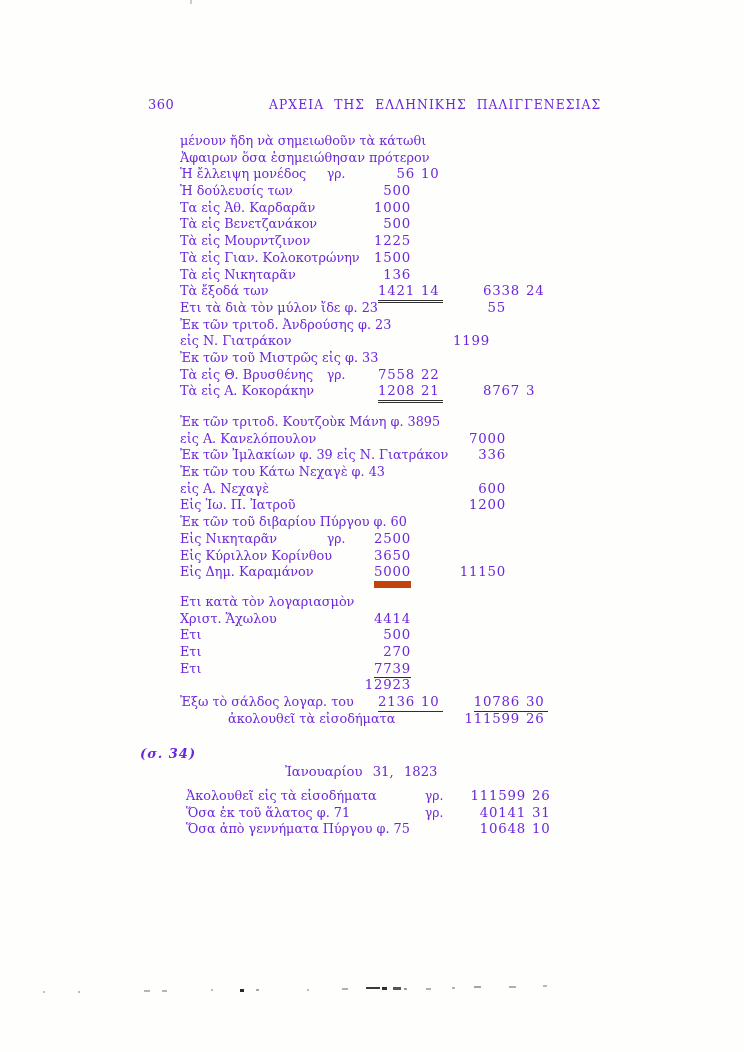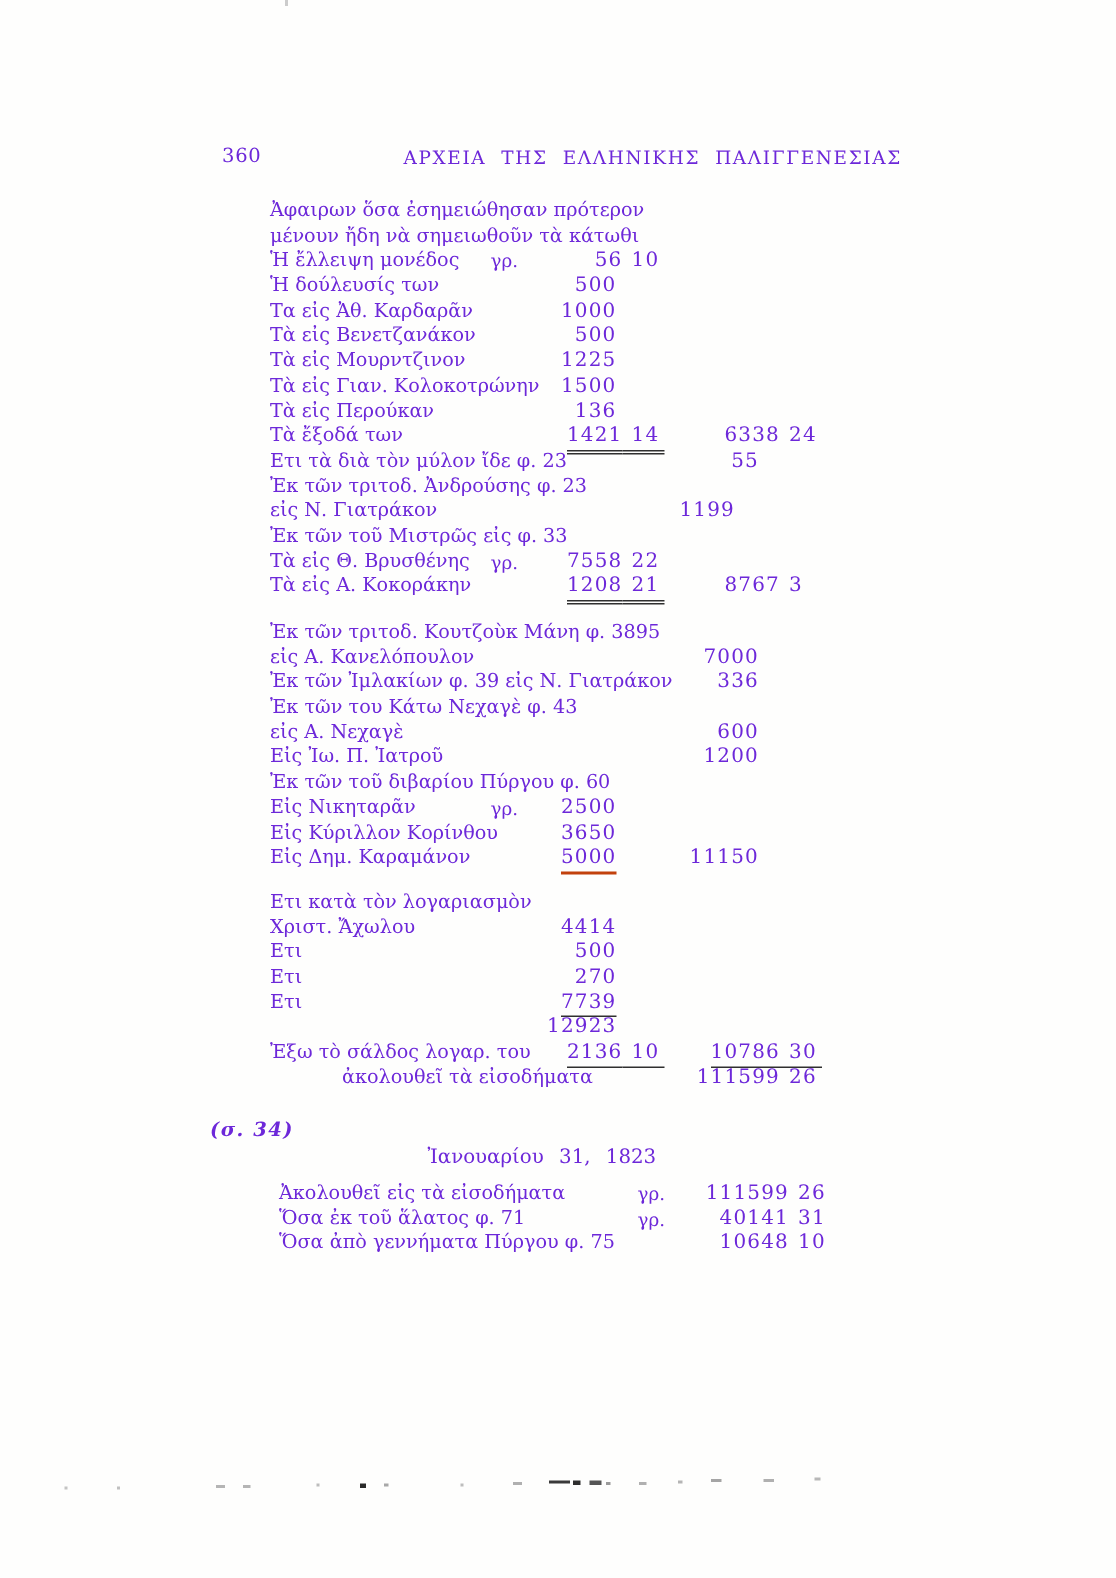--- a/index.html
+++ b/index.html
@@ -28,50 +28,50 @@
   .s2 .n2{left:222px;width:146px;}
   .int{display:inline-block;}
   .frac{display:inline-block;width:22px;padding-left:6px;text-align:left;}
   .frac:empty{width:32px;padding-left:0;}
   .n2 .frac:empty{width:42px;}
   .row.shift2 .n2 .frac:empty{width:58px;}
   .row.u1 .n1 .int,
   .row.u1 .n1 .frac:not(:empty){border-bottom:1.4px solid #2f2f2f;}
   .row.u1d .n1 .int,
   .row.u1d .n1 .frac:not(:empty){border-bottom:3px double #2f2f2f;}
-  .row.u1l .n1 .int{border-bottom:2px solid #c2410c;}
+  .row.u1l .n1 .int{border-bottom:7px solid #c2410c;}
   .row.u2 .n2 .int,
   .row.u2 .n2 .frac:not(:empty){border-bottom:1.4px solid #2f2f2f;}
   
   .page-ref{position:absolute;left:140px;top:746px;font-size:13px;font-style:italic;font-weight:bold;letter-spacing:1px;}
   .date-heading{position:absolute;left:285px;top:764px;font-size:13.2px;word-spacing:6px;white-space:nowrap;}
   
   .speck{position:absolute;display:block;}
 </style>
 </head>
 <body>
 
 <div class="page">
   <span class="page-number">360</span>
   <span class="running-title">ΑΡΧΕΙΑ ΤΗΣ ΕΛΛΗΝΙΚΗΣ ΠΑΛΙΓΓΕΝΕΣΙΑΣ</span>
 
   <div class="ledger" id="main-ledger">
       <div class="row">
+        <span class="label">μένουν ἤδη νὰ σημειωθοῦν τὰ κάτωθι</span>
+        <span class="unit"></span>
+        <span class="num n1"><span class="int"></span><span class="frac"></span></span>
+        <span class="num n2"><span class="int"></span><span class="frac"></span></span>
+      </div>
+      <div class="row">
         <span class="label">Ἀφαιρων ὅσα ἐσημειώθησαν πρότερον</span>
         <span class="unit"></span>
         <span class="num n1"><span class="int"></span><span class="frac"></span></span>
         <span class="num n2"><span class="int"></span><span class="frac"></span></span>
       </div>
       <div class="row">
-        <span class="label">μένουν ἤδη νὰ σημειωθοῦν τὰ κάτωθι</span>
-        <span class="unit"></span>
-        <span class="num n1"><span class="int"></span><span class="frac"></span></span>
-        <span class="num n2"><span class="int"></span><span class="frac"></span></span>
-      </div>
-      <div class="row">
         <span class="label">Ἡ ἔλλειψη μονέδος</span>
         <span class="unit">γρ.</span>
         <span class="num n1"><span class="int">56</span><span class="frac">10</span></span>
         <span class="num n2"><span class="int"></span><span class="frac"></span></span>
       </div>
       <div class="row">
         <span class="label">Ἡ δούλευσίς των</span>
         <span class="unit"></span>
         <span class="num n1"><span class="int">500</span><span class="frac"></span></span>
         <span class="num n2"><span class="int"></span><span class="frac"></span></span>
@@ -94,21 +94,21 @@
         <span class="num n1"><span class="int">1225</span><span class="frac"></span></span>
         <span class="num n2"><span class="int"></span><span class="frac"></span></span>
       </div>
       <div class="row">
         <span class="label">Τὰ εἰς Γιαν. Κολοκοτρώνην</span>
         <span class="unit"></span>
         <span class="num n1"><span class="int">1500</span><span class="frac"></span></span>
         <span class="num n2"><span class="int"></span><span class="frac"></span></span>
       </div>
       <div class="row">
-        <span class="label">Τὰ εἰς Περούκαν</span>
+        <span class="label">Τὰ εἰς Νικηταρᾶν</span>
         <span class="unit"></span>
         <span class="num n1"><span class="int">136</span><span class="frac"></span></span>
         <span class="num n2"><span class="int"></span><span class="frac"></span></span>
       </div>
       <div class="row u1 u1d">
         <span class="label">Τὰ ἔξοδά των</span>
         <span class="unit"></span>
         <span class="num n1"><span class="int">1421</span><span class="frac">14</span></span>
         <span class="num n2"><span class="int">6338</span><span class="frac">24</span></span>
       </div>

